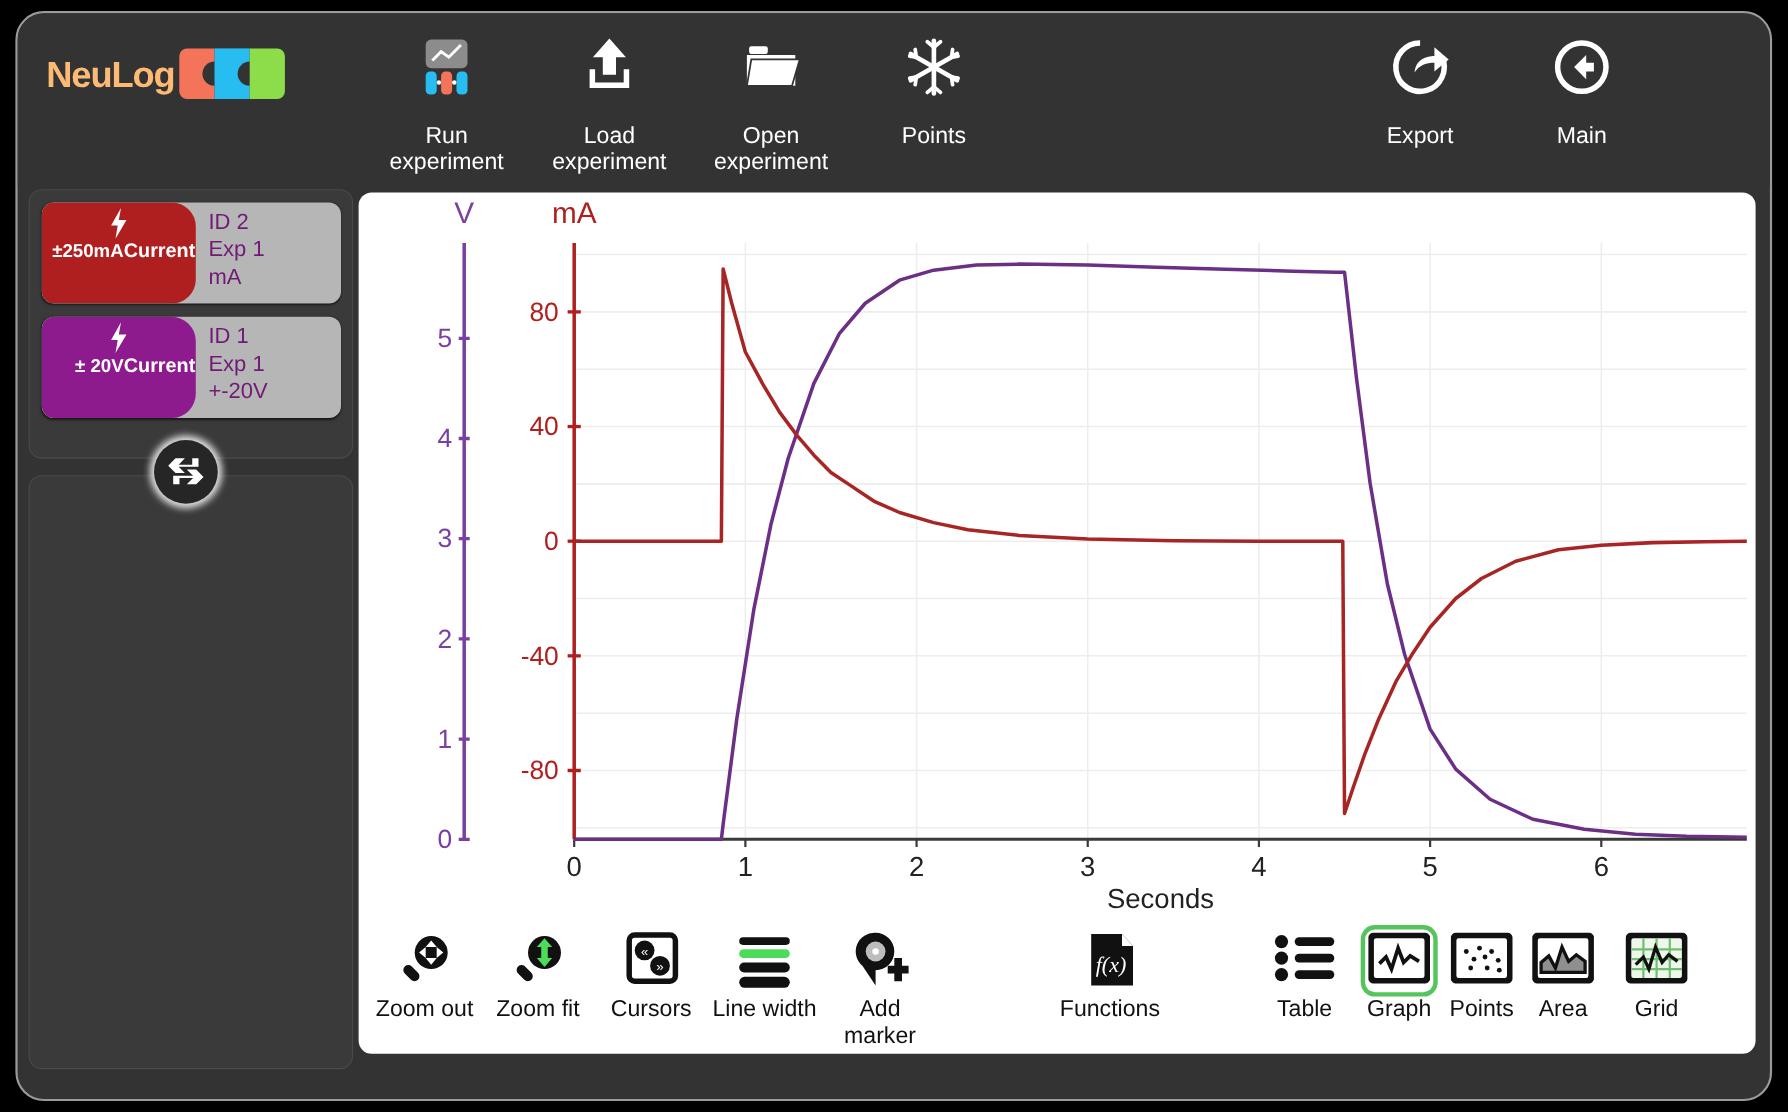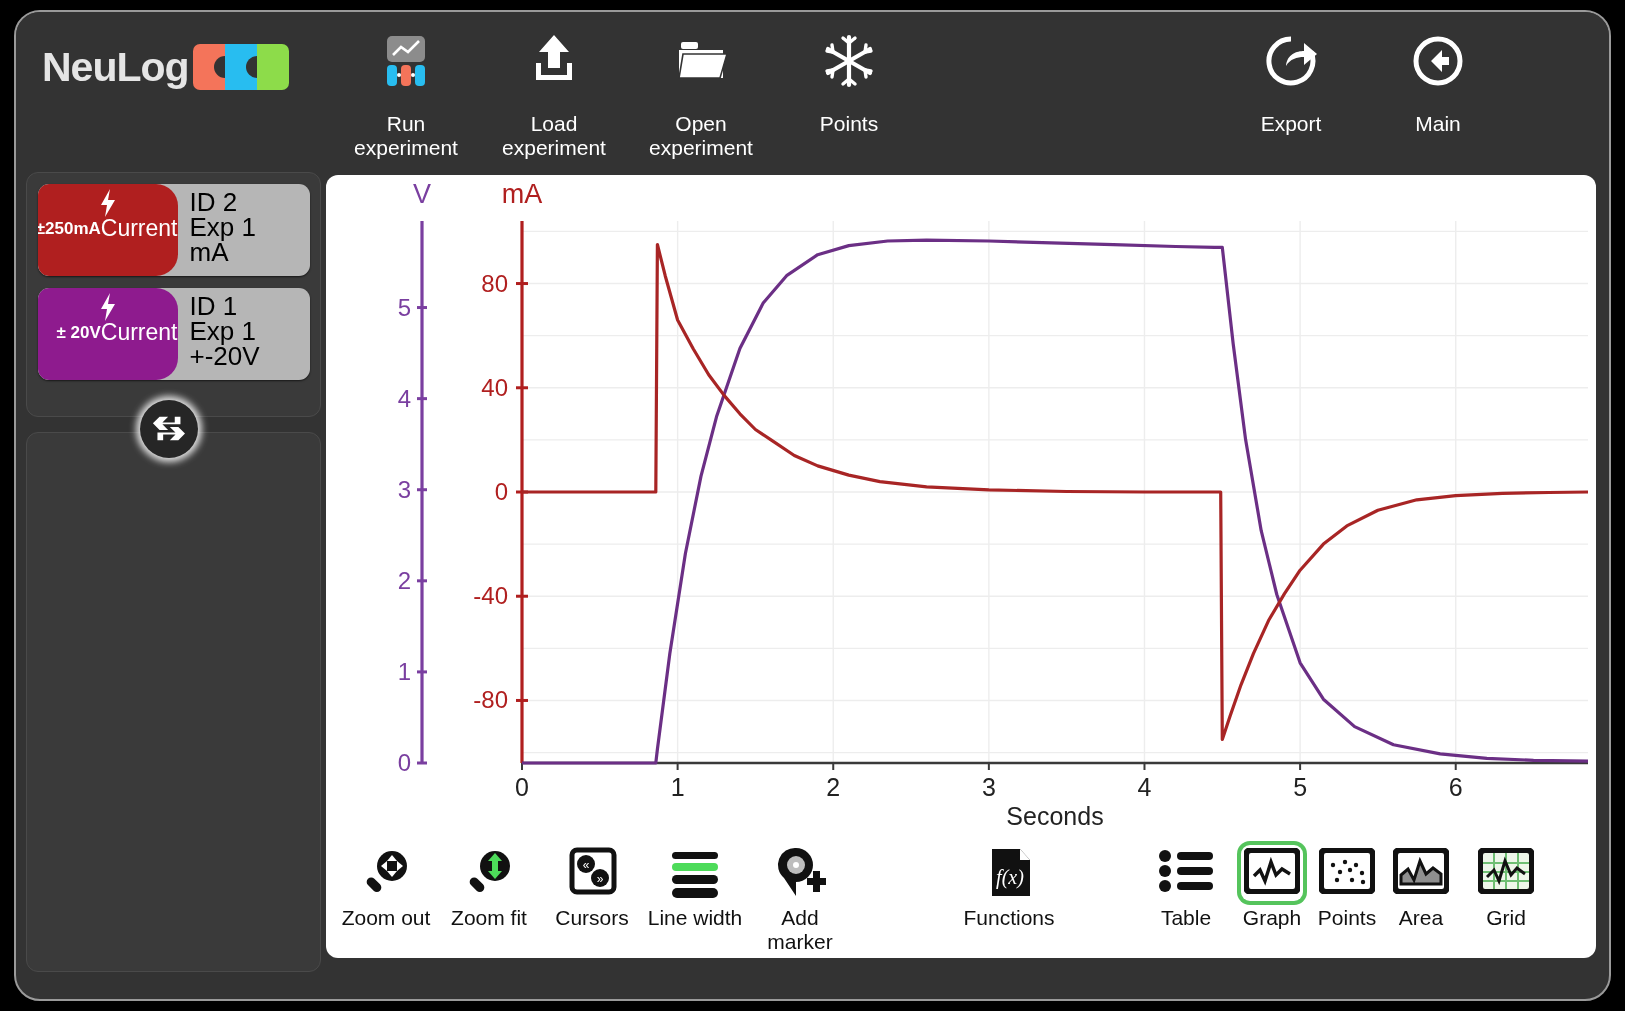--- a/index.html
+++ b/index.html
@@ -21,21 +21,21 @@
   
   #topbar {
     position: absolute; left: 0; top: 0; width: 100%; height: 158px;
     background: #333333;
   }
   #logo {
     position: absolute; left: 26px; top: 32px;
     display: flex; align-items: center; gap: 0px;
   }
   #logo .word {
-    color: #e5e5e5; font-size: 41px; font-weight: bold;
+    color: #fdba74; font-size: 33px; font-weight: bold;
     letter-spacing: -1px; line-height: 1;
   }
   .logo-blocks { display: flex; margin-left: 4px; position: relative; }
   .lb { width: 32px; height: 46px; position: relative; }
   .lb:first-child { border-radius: 7px 0 0 7px; }
   .lb:last-child  { border-radius: 0 7px 7px 0; }
   .notch {
     position: absolute; width: 22px; height: 22px; background: #333333;
     border-radius: 50%; top: 12px;
   }
@@ -54,24 +54,24 @@
     background: #b6b6b6; border-radius: 11px; overflow: hidden;
     display: flex; box-shadow: 0 1px 2px rgba(0,0,0,.6);
   }
   .sensor-left {
     width: 140px; border-radius: 11px 22px 22px 11px; position: relative;
     display: flex; align-items: center; justify-content: flex-end;
     padding-bottom: 3px; color: #fff;
   }
   .sensor-left .bolt { position: absolute; top: 4px; left: 50%; transform: translateX(-50%); }
   .sensor-left .range { font-size: 17px; font-weight: bold; line-height: 18px; }
-  .sensor-left .name  { font-size: 23px; line-height: 27px; }
+  .sensor-left .name  { font-size: 18px; line-height: 27px; font-weight: bold; }
   .sensor-right {
-    flex: 1; padding: 6px 0 0 12px; color: #000000;
-    font-size: 26px; line-height: 25px; border-radius: 14px;
+    flex: 1; padding: 6px 0 0 12px; color: #701a75;
+    font-size: 20px; line-height: 25px; border-radius: 14px;
   }
   .sensor-right div { white-space: nowrap; }
 
   #panel-top {
     position: absolute; left: 10px; top: 160px; width: 295px; height: 245px;
     background: #3a3a3a; border-radius: 12px; border: 1px solid #4a4a4a;
   }
   #panel-bottom {
     position: absolute; left: 10px; top: 420px; width: 295px; height: 540px;
     background: #3a3a3a; border-radius: 12px; border: 1px solid #4a4a4a;

